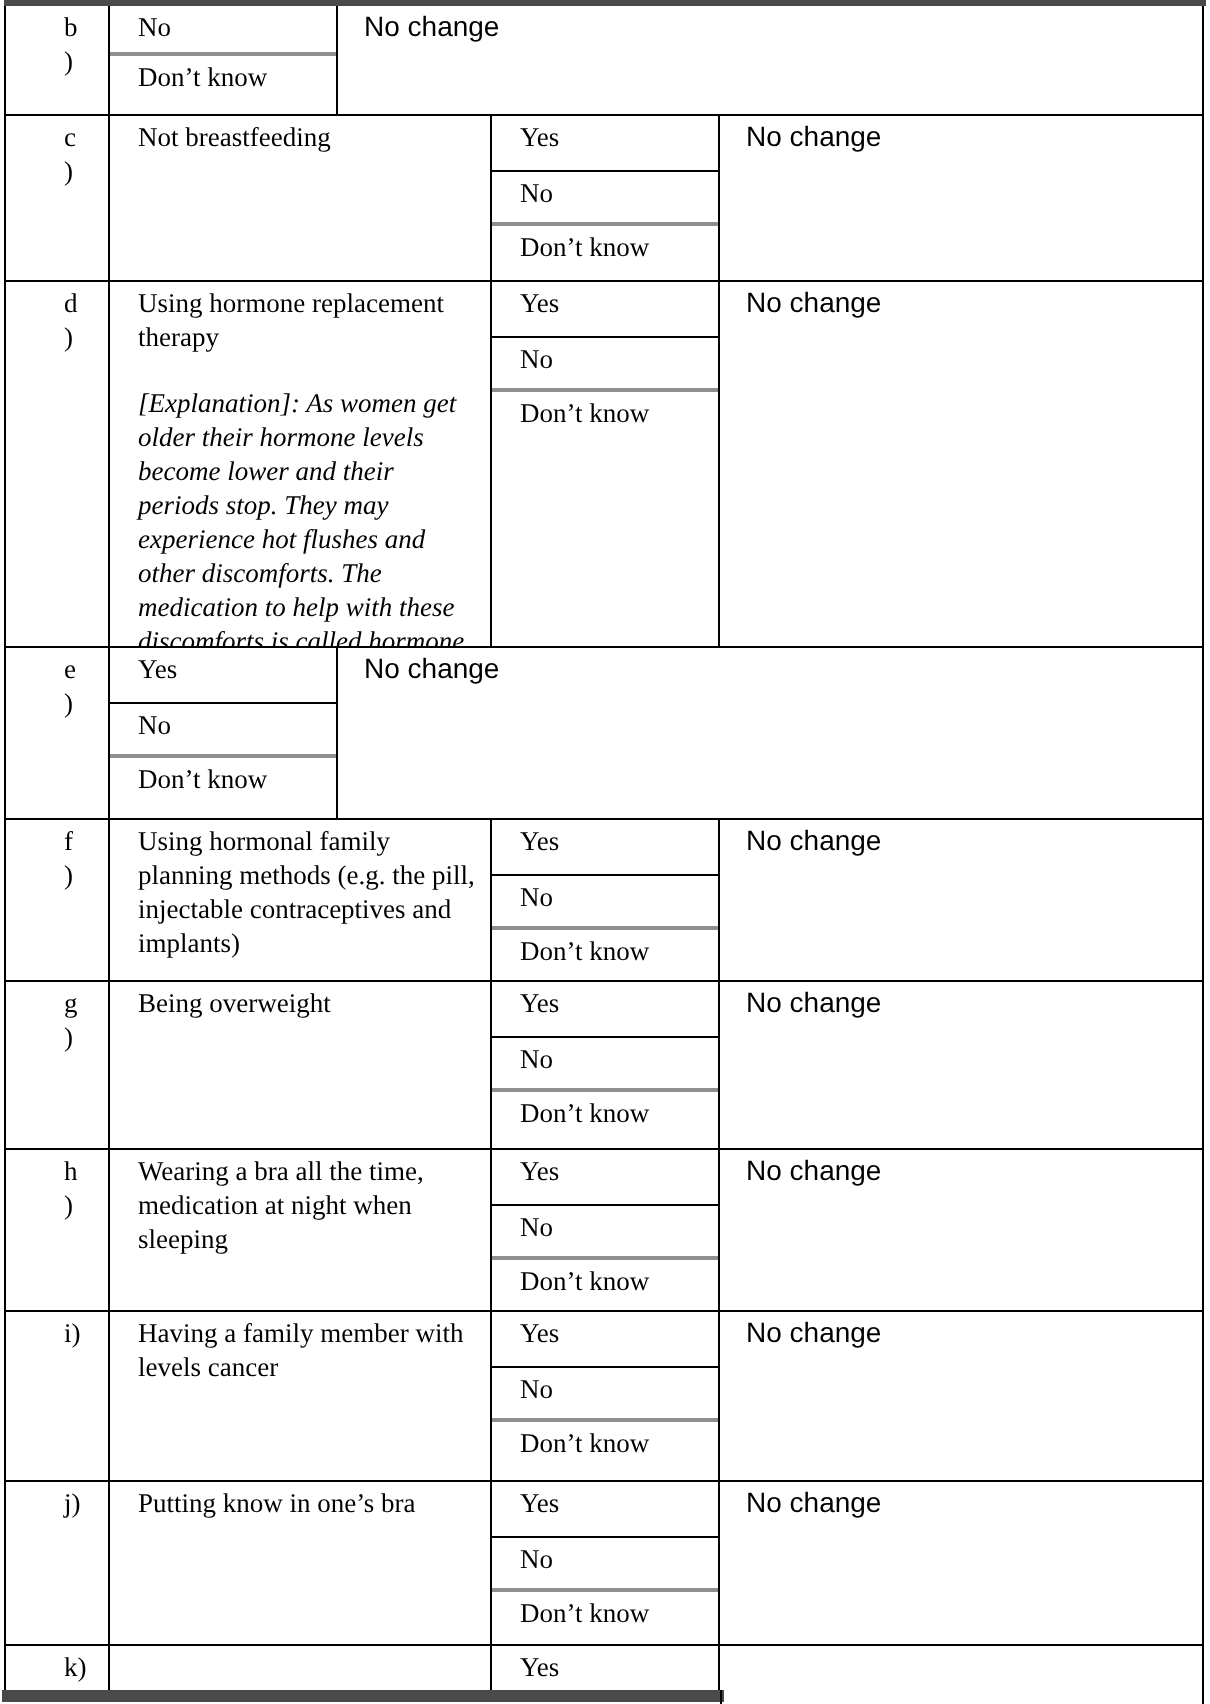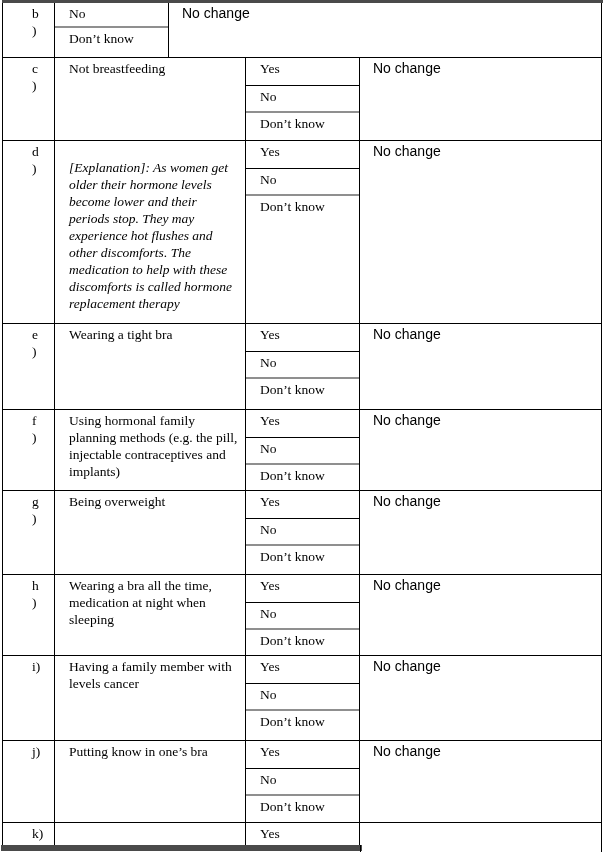--- a/index.html
+++ b/index.html
@@ -118,36 +118,34 @@
         <div class="opt pre-dk">No</div>
         <div class="opt fill">Don’t know</div>
       </div>
       <div class="cell note">No change</div>
     </div>
 
     <div class="row h-d">
       <div class="cell letter">d
 )</div>
       <div class="cell desc">
+        <div>Using hormone replacement therapy</div>
         <div class="explanation">[Explanation]: As women get older their hormone levels become lower and their periods stop. They may experience hot flushes and other discomforts. The medication to help with these discomforts is called hormone replacement therapy</div>
       </div>
       <div class="cell opts">
         <div class="opt">Yes</div>
         <div class="opt pre-dk">No</div>
         <div class="opt fill">Don’t know</div>
       </div>
       <div class="cell note">No change</div>
     </div>
 
     <div class="row h-e">
       <div class="cell letter">e
 )</div>
-      <div class="cell desc">
-        <div>Wearing a tight bra</div>
-      </div>
       <div class="cell opts">
         <div class="opt">Yes</div>
         <div class="opt pre-dk">No</div>
         <div class="opt fill">Don’t know</div>
       </div>
       <div class="cell note">No change</div>
     </div>
 
     <div class="row h-f">
       <div class="cell letter">f

